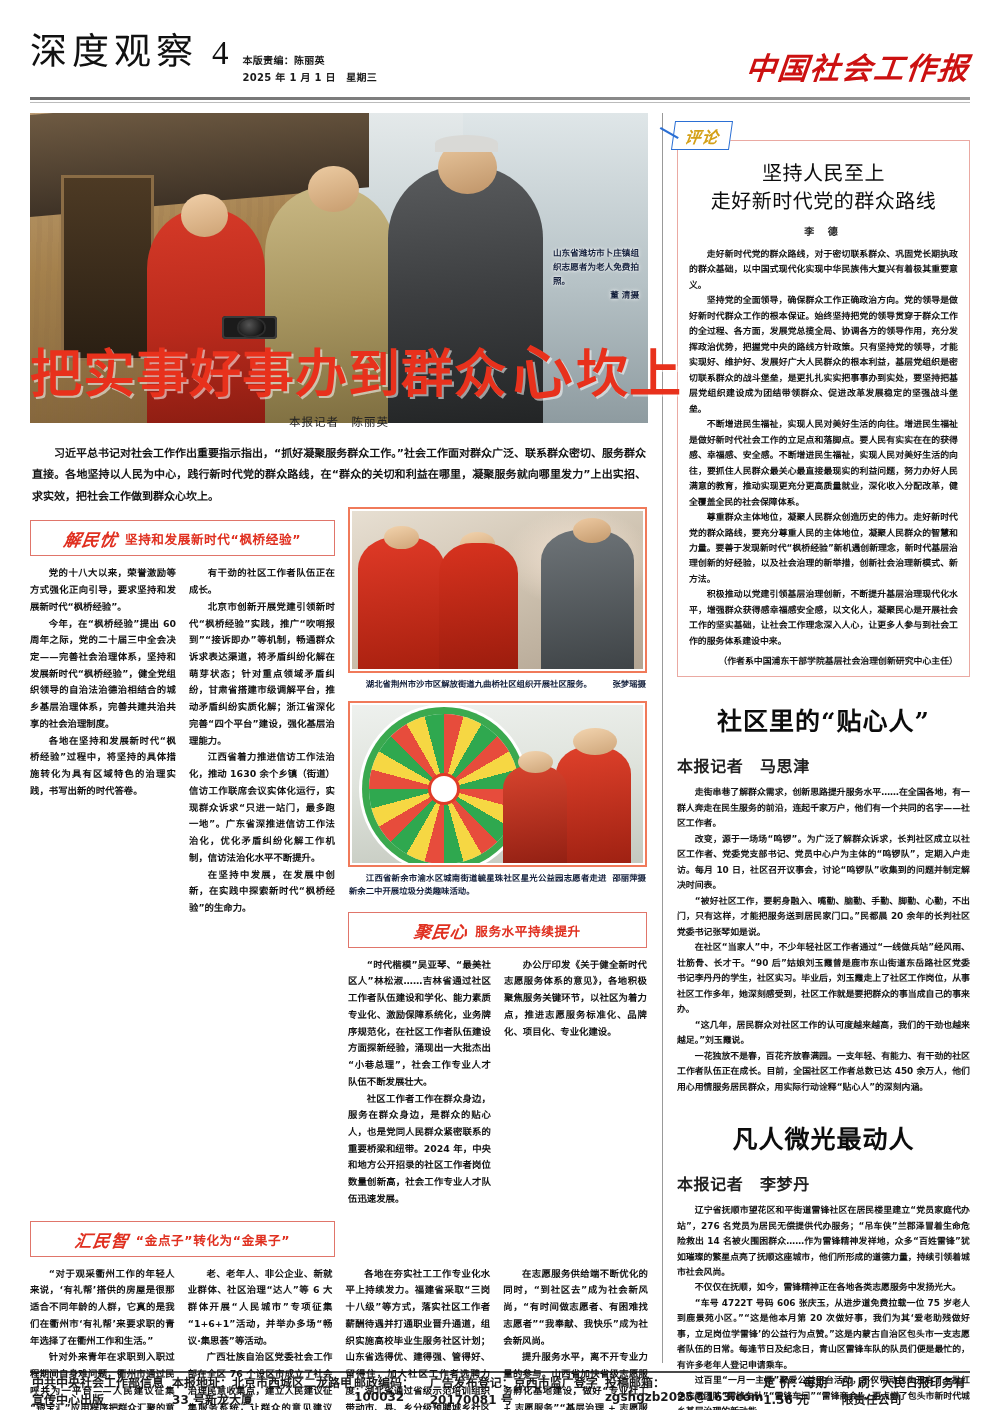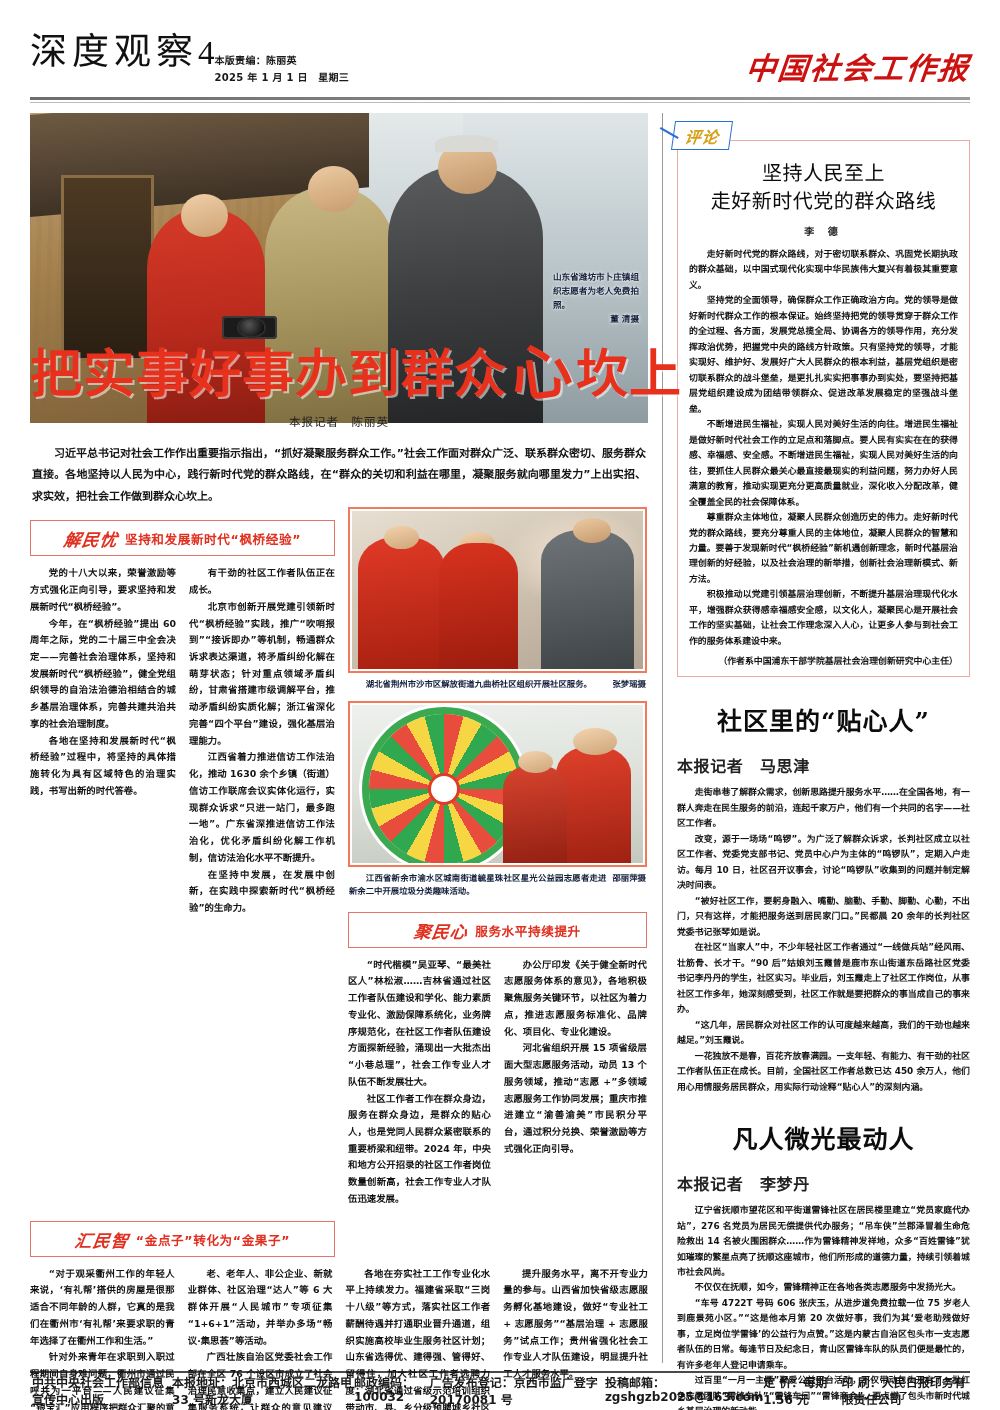--- a/index.html
+++ b/index.html
@@ -21,21 +21,21 @@
   }
 
   
   .masthead {
     display: flex;
     align-items: flex-end;
     justify-content: space-between;
     height: 62px;
     padding-bottom: 2px;
   }
-  .mast-left { display: flex; align-items: baseline; gap: 0; }
+  .mast-left { display: flex; align-items: baseline; gap: 14px; }
   .section-name {
     font-family: "DejaVu Serif", "Liberation Serif", serif;
     font-size: 37px;
     font-weight: 400;
     letter-spacing: 5px;
     color: #111;
   }
   .page-num {
     font-family: "Liberation Serif", serif;
     font-size: 33px;
@@ -143,21 +143,20 @@
   }
   .hero-caption {
     position: absolute; right: 9px; top: 134px;
     width: 86px;
     font-size: 8.6px;
     line-height: 1.62;
     color: #14203c;
     font-weight: bold;
     text-align: justify;
     text-shadow: 0 0 2px rgba(255,255,255,.9), 0 0 4px rgba(255,255,255,.8);
-    margin-top: 24px;
   }
   .hero-caption .credit { display:block; text-align: right; }
 
   
   .headline-band {
     position: relative;
     margin-top: -78px;
     height: 78px;
     z-index: 5;
     text-align: center;
@@ -518,21 +517,20 @@
           <div class="sec-banner">
             <span class="cal">聚民心</span><span class="sub">服务水平持续提升</span>
           </div>
           <div class="colset">
             <div class="col">
               <p>“时代楷模”吴亚琴、“最美社区人”林松淑……吉林省通过社区工作者队伍建设和学化、能力素质专业化、激励保障系统化，业务牌序规范化，在社区工作者队伍建设方面探新经验，涌现出一大批杰出“小巷总理”，社会工作专业人才队伍不断发展壮大。</p>
               <p>社区工作者工作在群众身边，服务在群众身边，是群众的贴心人，也是党同人民群众紧密联系的重要桥梁和纽带。2024 年，中央和地方公开招录的社区工作者岗位数量创新高，社会工作专业人才队伍迅速发展。</p>
             </div>
             <div class="col">
               <p>办公厅印发《关于健全新时代志愿服务体系的意见》，各地积极聚焦服务关键环节，以社区为着力点，推进志愿服务标准化、品牌化、项目化、专业化建设。</p>
-              <p>河北省组织开展 15 项省级层面大型志愿服务活动，动员 13 个服务领域，推动“志愿 +”多领域志愿服务工作协同发展；重庆市推进建立“渝善渝美”市民积分平台，通过积分兑换、荣誉激励等方式强化正向引导。</p>
             </div>
           </div>
         </div>
       </div>
 
       <div style="width:305px">
         <div class="sec-banner">
           <span class="cal">汇民智</span><span class="sub">“金点子”转化为“金果子”</span>
         </div>
       </div>
@@ -546,20 +544,21 @@
         <div class="col">
           <p>老、老年人、非公企业、新就业群体、社区治理“达人”等 6 大群体开展“人民城市”专项征集“1+6+1”活动，并举办多场“畅议·集思荟”等活动。</p>
           <p>广西壮族自治区党委社会工作部在全区 76 个设区市成立了社会治理民意收集点，建立人民建议征集服务系统，让群众的意见建议“直通车”。</p>
 
         </div>
         <div class="col">
           <p>各地在夯实社工工作专业化水平上持续发力。福建省采取“三岗十八级”等方式，落实社区工作者薪酬待遇并打通职业晋升通道，组织实施高校毕业生服务社区计划；山东省选得优、建得强、管得好、留得住，加大社区工作者选聘力度；湖北省通过省级示范培训组织带动市、县、乡分级预聘城乡社区工作者培训；西藏自治区强化社工人才队伍建设能力提升。</p>
 
         </div>
         <div class="col">
+          <p>在志愿服务供给端不断优化的同时，“到社区去”成为社会新风尚，“有时间做志愿者、有困难找志愿者”“我奉献、我快乐”成为社会新风尚。</p>
           <p>提升服务水平，离不开专业力量的参与。山西省加快省级志愿服务孵化基地建设，做好“专业社工 + 志愿服务”“基层治理 + 志愿服务”试点工作；贵州省强化社会工作专业人才队伍建设，明显提升社工人才服务水平。</p>
 
         </div>
       </div>
     </div>
 
     <div class="divider-v"></div>
 
     <div class="right-zone">
 

